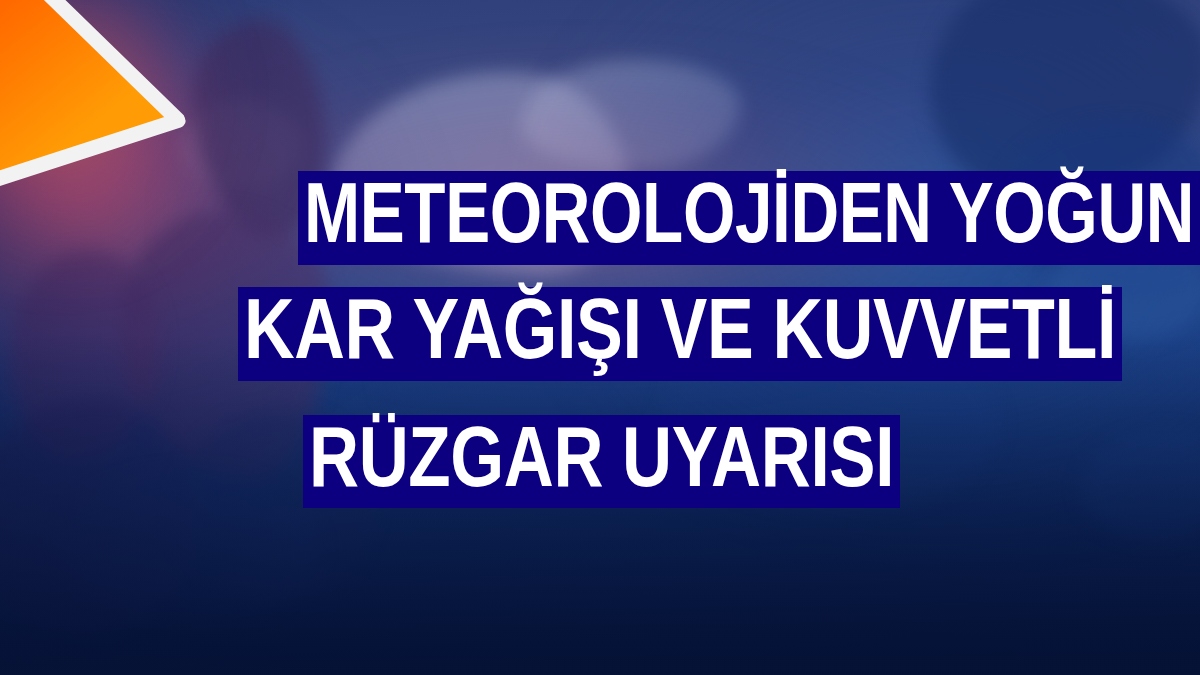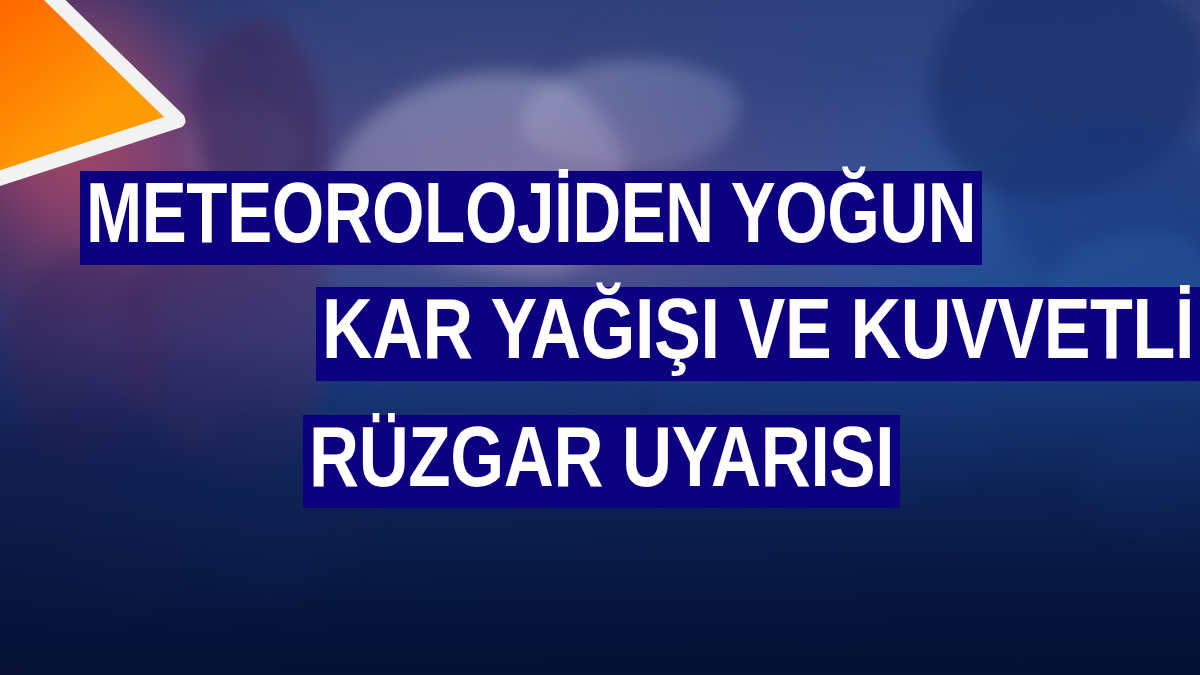--- a/index.html
+++ b/index.html
@@ -200,22 +200,22 @@
     position: absolute;
     left: 0;
     top: 160px;
     width: 1200px;
   }
   .line {
     display: flex;
     height: 116px;
     align-items: center;
   }
-  .line.l1 { justify-content: flex-start; padding-left: 80px; }
-  .line.l2 { justify-content: flex-end; padding-left: 160px; }
+  .line.l1 { justify-content: flex-end; padding-left: 116px; }
+  .line.l2 { justify-content: center; padding-left: 160px; }
   .line.l3 { justify-content: flex-start; padding-left: 303px; align-items: flex-end; }
 
   .band {
     background: #0d0080;
     display: inline-block;
     padding: 2px 6px 12px 6px;
     box-sizing: border-box;
   }
   .band .txt {
     display: block;

